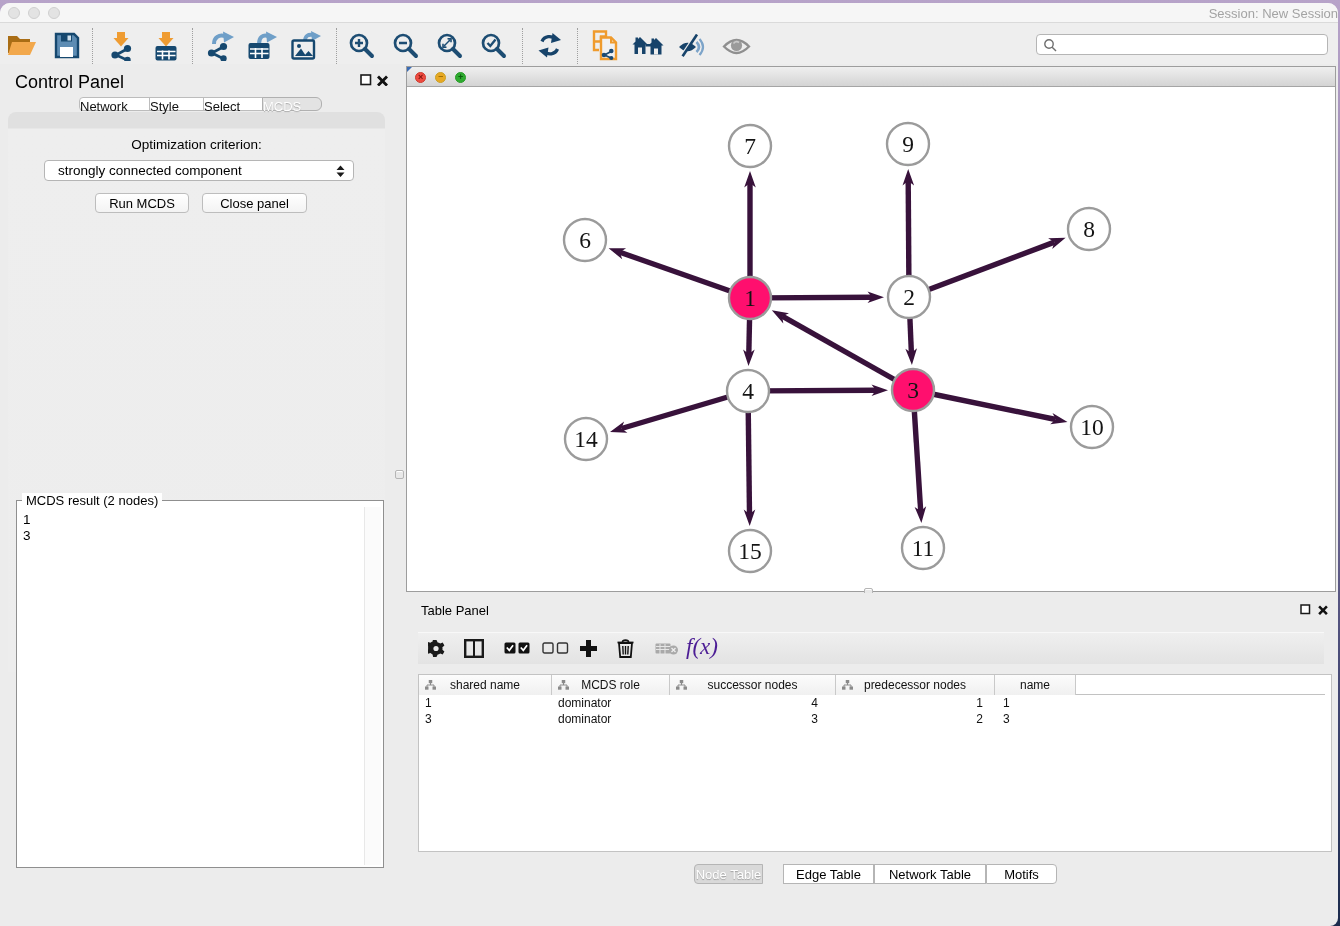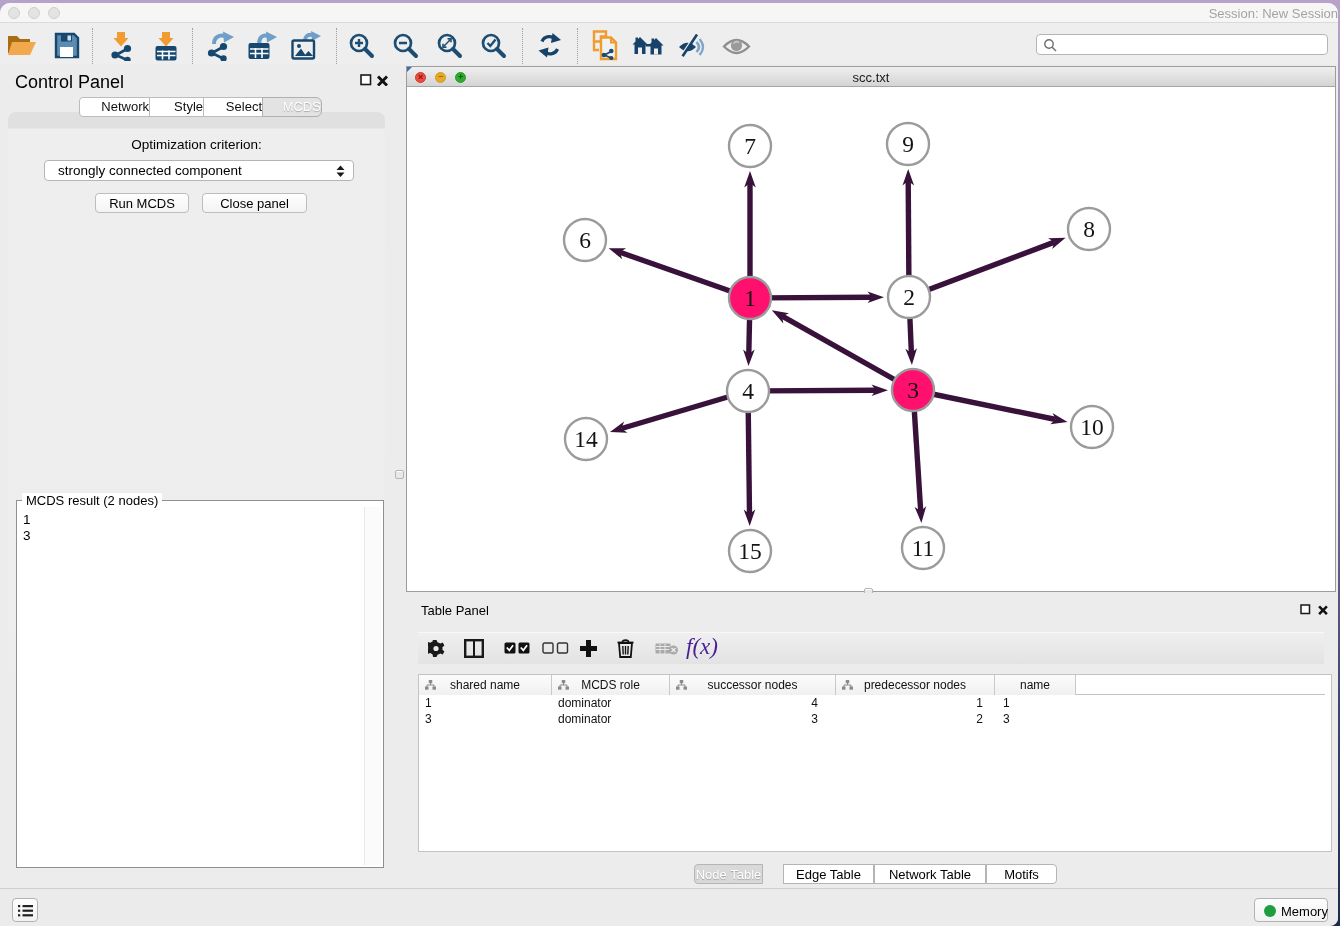--- a/index.html
+++ b/index.html
@@ -8,21 +8,21 @@
 .titlebar{position:absolute;left:0;top:0;width:100%;height:19px;background:#f6f6f6}
 .tl{position:absolute;top:4px;width:12px;height:12px;border-radius:50%;background:#e3e3e3;border:1px solid #cfcfcf}
 .title{position:absolute;top:3px;width:100%;text-align:right;font-size:13px;color:#a3a3a3}
 .toolbar{position:absolute;left:0;top:19px;width:100%;height:42px;background:#eeeeee;border-top:1px solid #dadada}
 .sep{position:absolute;top:5px;height:36px;width:0;border-left:1px dotted #9f9f9f}
 .ticon{position:absolute;top:0}
 .search{position:absolute;left:1036px;top:11px;width:292px;height:21px;background:#fff;border:1px solid #b5b5b5;border-radius:4px}
 .mainbg{position:absolute;left:0;top:64px;width:100%;height:824px;background:#ececec}
 
 .cp-title{position:absolute;left:15px;top:72px;font-size:18px;color:#000}
-.cp-tabs{position:absolute;top:94px;height:20px;background:#fff;border:1px solid #bcbcbc;font-size:13px;color:#111;text-align:right;line-height:18px}
+.cp-tabs{position:absolute;top:94px;height:14px;background:#fff;border:1px solid #bcbcbc;font-size:13px;color:#111;text-align:left;line-height:18px}
 .cp-band{position:absolute;left:8px;top:109px;width:377px;height:560px;background:linear-gradient(#e0e0e0,#e0e0e0 16px,#eeeeee 17px,#ededed);border-radius:8px 8px 0 0}
 .btn{position:absolute;background:linear-gradient(#ffffff,#f3f3f3);border:1px solid #bdbdbd;border-radius:4px;font-size:13px;color:#000;text-align:center}
 .grp{position:absolute;left:16px;top:500px;width:368px;height:368px;border:1px solid #8f8f8f}
 .grpw{position:absolute;left:17px;top:501px;width:366px;height:366px;background:#fff}
 .grpl{position:absolute;left:22px;top:487px;background:#ffffff;padding:0 4px;font-size:13px;color:#000}
 
 .grip{position:absolute;width:9px;height:9px;background:#e8e8e8;border:1px solid #b5b5b5;border-radius:2px;box-shadow:inset 0 1px 0 #fff}
 
 .frame{position:absolute;left:406px;top:66px;width:930px;height:526px;border:1px solid #9d9d9d;background:#fff}
 .ftitle{position:absolute;left:0;top:0;width:100%;height:20px;background:linear-gradient(#efefef,#d4d4d4);border-bottom:1px solid #a5a5a5}
@@ -223,21 +223,20 @@
         </svg>
   <div class="mc" style="left:7.5px;background:#ee4b40;border:1px solid #cd3a2e">
           <div class="mcg" style="color:#7e120b;left:2.4px;top:1.2px">×</div>
         </div>
   <div class="mc" style="left:27.5px;background:#e8a823;border:1px solid #caa125">
           <div class="mcg" style="color:#9a6c04;left:2.8px;top:0.6px">–</div>
         </div>
   <div class="mc" style="left:47.5px;background:#2fab30;border:1px solid #279b28">
           <div class="mcg" style="color:#0c5c0e;left:2.6px;top:1.4px">+</div>
         </div>
-  <div class="ftext">scc.txt</div>
  </div>
 </div>
 <svg style="position:absolute;left:407px;top:84px" width="928" height="504" viewBox="0 0 928 504">
 <g stroke="#38123b" stroke-width="5.4">
         <line x1="343.0" y1="211.0" x2="343.0" y2="96.0"></line>
         <line x1="343.0" y1="211.0" x2="212.9" y2="165.3"></line>
         <line x1="343.0" y1="211.0" x2="465.0" y2="210.2"></line>
         <line x1="343.0" y1="211.0" x2="341.8" y2="267.0"></line>
         <line x1="502.0" y1="210.0" x2="501.2" y2="94.0"></line>
         <line x1="502.0" y1="210.0" x2="647.4" y2="155.1"></line>
@@ -389,33 +388,13 @@
  <div class="td" style="left:19px;top:118px">3</div>
  <div class="td" style="left:152px;top:118px">dominator</div>
  <div class="td" style="left:264px;top:118px;width:148px;text-align:right">3</div>
  <div class="td" style="left:430px;top:118px;width:147px;text-align:right">2</div>
  <div class="td" style="left:597px;top:118px">3</div>
  <div class="btab" style="left:288px;width:69px;border-radius:4px 0 0 4px;background:#d9d9d9;color:#fff;text-shadow:0 1px 1px #9f9f9f">Node Table</div>
  <div class="btab" style="left:377px;width:91px">Edge Table</div>
  <div class="btab" style="left:468px;width:112px">Network Table</div>
  <div class="btab" style="left:580px;width:71px;border-radius:0 4px 4px 0">Motifs</div>
 </div>
-<div class="status" style="top:885px">
- <div class="sbtn" style="left:12px;top:9px;width:26px;height:24px">
-  <svg style="position:absolute;left:5px;top:6px" width="15" height="12" viewBox="0 0 15 12">
-   <g fill="#222">
-            <rect x="0" y="0" width="2.2" height="2.2"></rect>
-            <rect x="0" y="4.6" width="2.2" height="2.2"></rect>
-            <rect x="0" y="9.2" width="2.2" height="2.2"></rect>
-          </g>
-   <g stroke="#222" stroke-width="2.2">
-            <line x1="4.5" y1="1.1" x2="15" y2="1.1"></line>
-            <line x1="4.5" y1="5.7" x2="15" y2="5.7"></line>
-            <line x1="4.5" y1="10.3" x2="15" y2="10.3"></line>
-          </g>
-  </svg>
- </div>
- <div class="sbtn" style="left:1254px;top:9px;width:74px;height:24px">
-  <div style="position:absolute;left:9px;top:6px;width:12px;height:12px;border-radius:50%;background:#1e9e3e"></div>
-  <div style="position:absolute;left:26px;top:5px;font-size:13px;color:#000">Memory</div>
- </div>
-</div>
 </div>
 
 </body></html>

